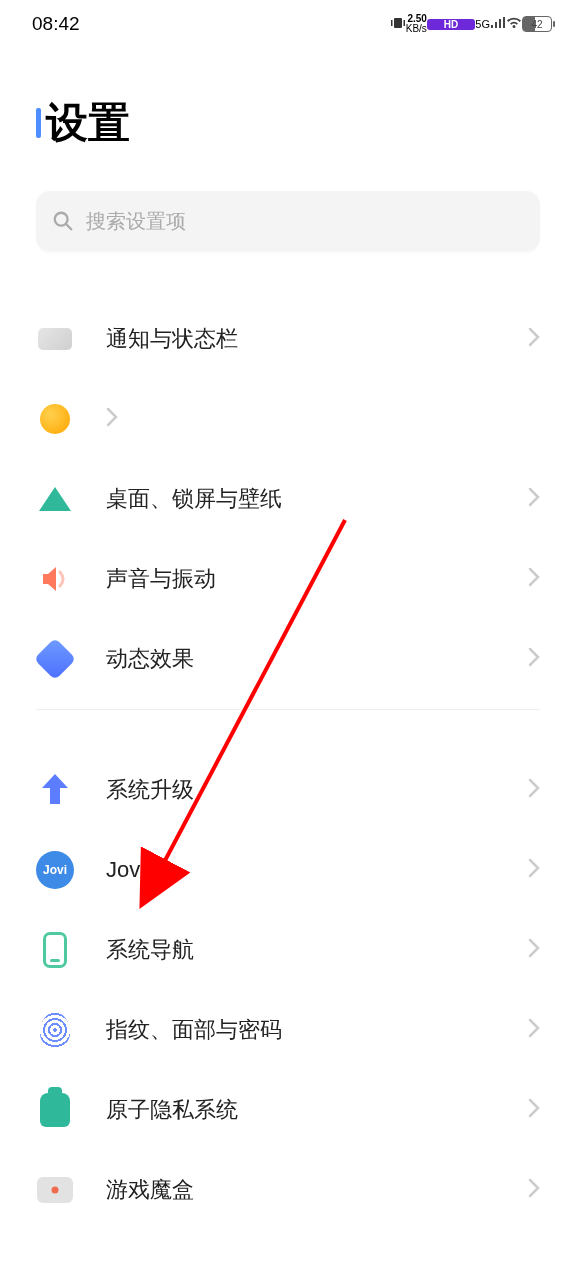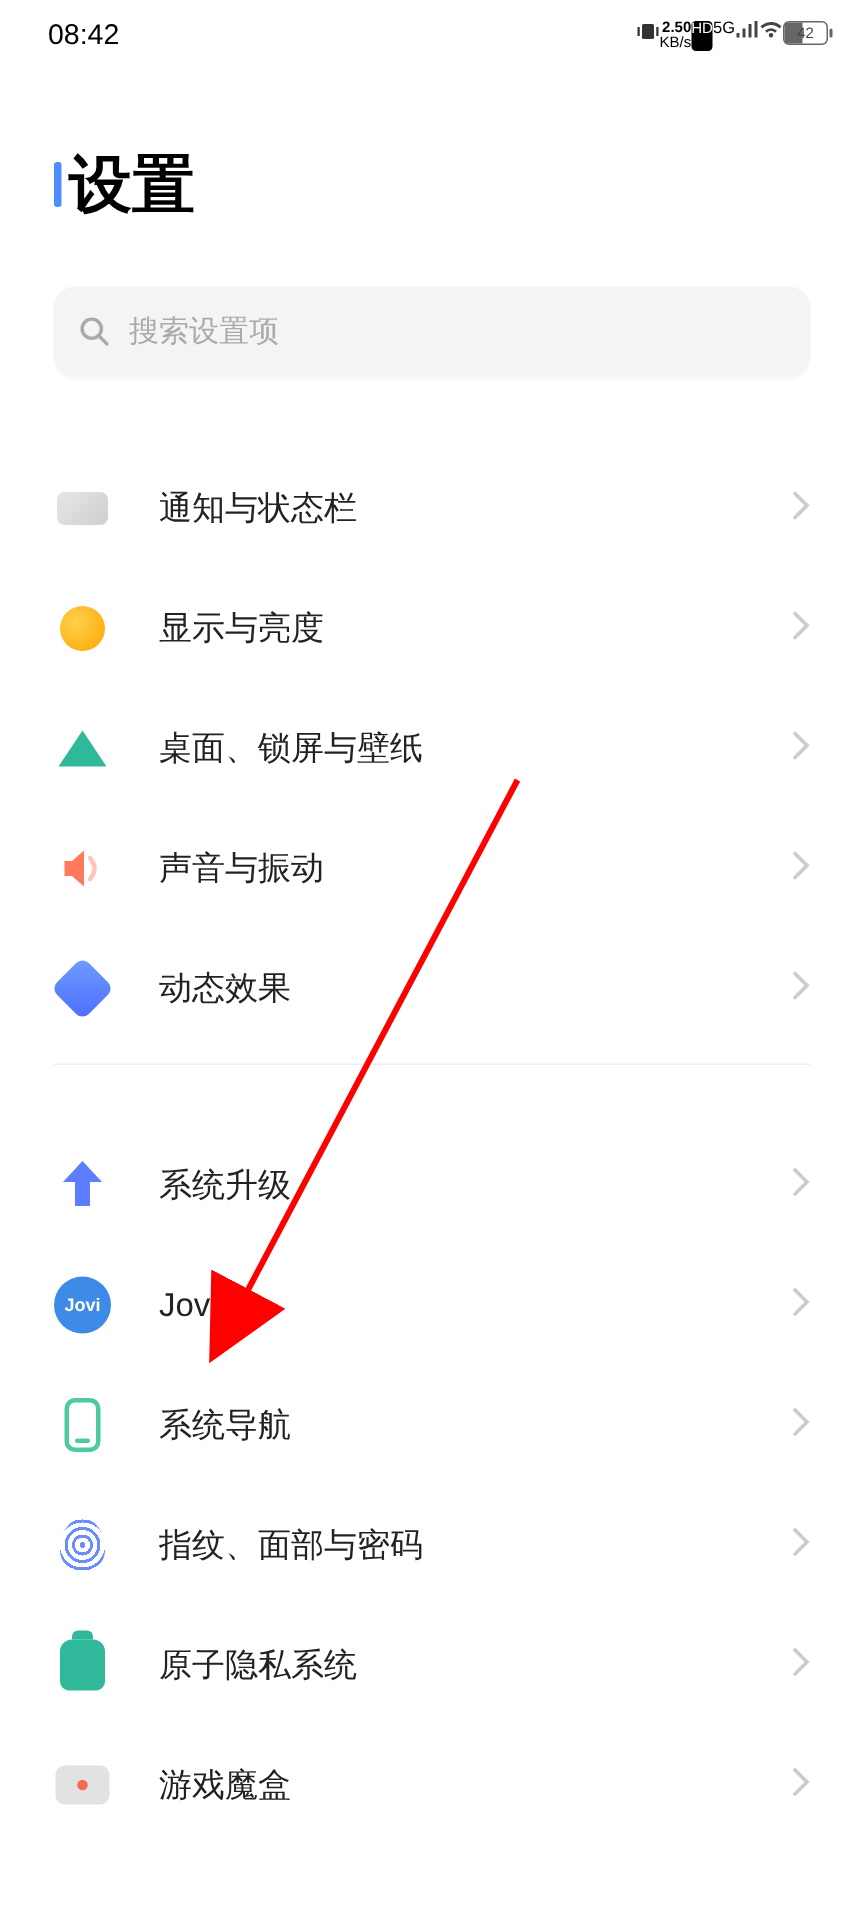--- a/index.html
+++ b/index.html
@@ -16,26 +16,27 @@
       display: flex;
       justify-content: space-between;
       align-items: center;
       padding: 8px 24px 0 32px;
       height: 40px;
       font-size: 19px;
       font-weight: 500;
     }
     .status-right {
       display: flex;
+      align-items: center;
       gap: 0;
       font-size: 12px;
     }
     .status-right .speed { display: flex; flex-direction: column; line-height: 1; align-items: flex-end; font-size: 10px; }
     .status-right .speed .top { font-weight: 600; }
-    .hd-badge { background:#000000; color:#fff; border-radius:3px; padding:0 0; font-size:10px; font-weight:400; }
+    .hd-badge { background:#6d28d9; color:#fff; border-radius:3px; padding:0 17px; font-size:10px; font-weight:700; }
     .sig { font-size: 11px; line-height: 1; }
     .battery { 
       width: 30px; height: 16px; border: 1.5px solid #666; border-radius: 4px; position: relative; display:flex; align-items:center;
     }
     .battery::after { content:''; position:absolute; right:-4px; top:4px; width:2px; height:6px; background:#666; border-radius:1px;}
     .battery .fill { background:#666; height:100%; width:42%; border-radius:2px 0 0 2px; display:flex; align-items:center; justify-content:center; color:#fff; font-size:9px; font-weight:600;}
     .battery .num { position:absolute; left:0; right:0; text-align:center; font-size:10px; font-weight:400; color:#444;}
 
     .header {
       padding: 55px 36px 20px 36px;
@@ -190,21 +191,20 @@
     <div class="label">通知与状态栏</div>
     <div class="chevron"><svg width="12" height="20">
           <path d="M2 2l8 8-8 8" stroke="#ccc" stroke-width="2.5" fill="none" stroke-linecap="round"></path>
         </svg></div>
   </div>
 
   <div class="row">
     <div class="icon-wrap">
         <div class="ico-display"></div>
       </div>
-    <div class="label">显示与亮度</div>
     <div class="chevron"><svg width="12" height="20">
           <path d="M2 2l8 8-8 8" stroke="#ccc" stroke-width="2.5" fill="none" stroke-linecap="round"></path>
         </svg></div>
   </div>
 
   <div class="row">
     <div class="icon-wrap">
         <div class="ico-wallpaper"></div>
       </div>
     <div class="label">桌面、锁屏与壁纸</div>

